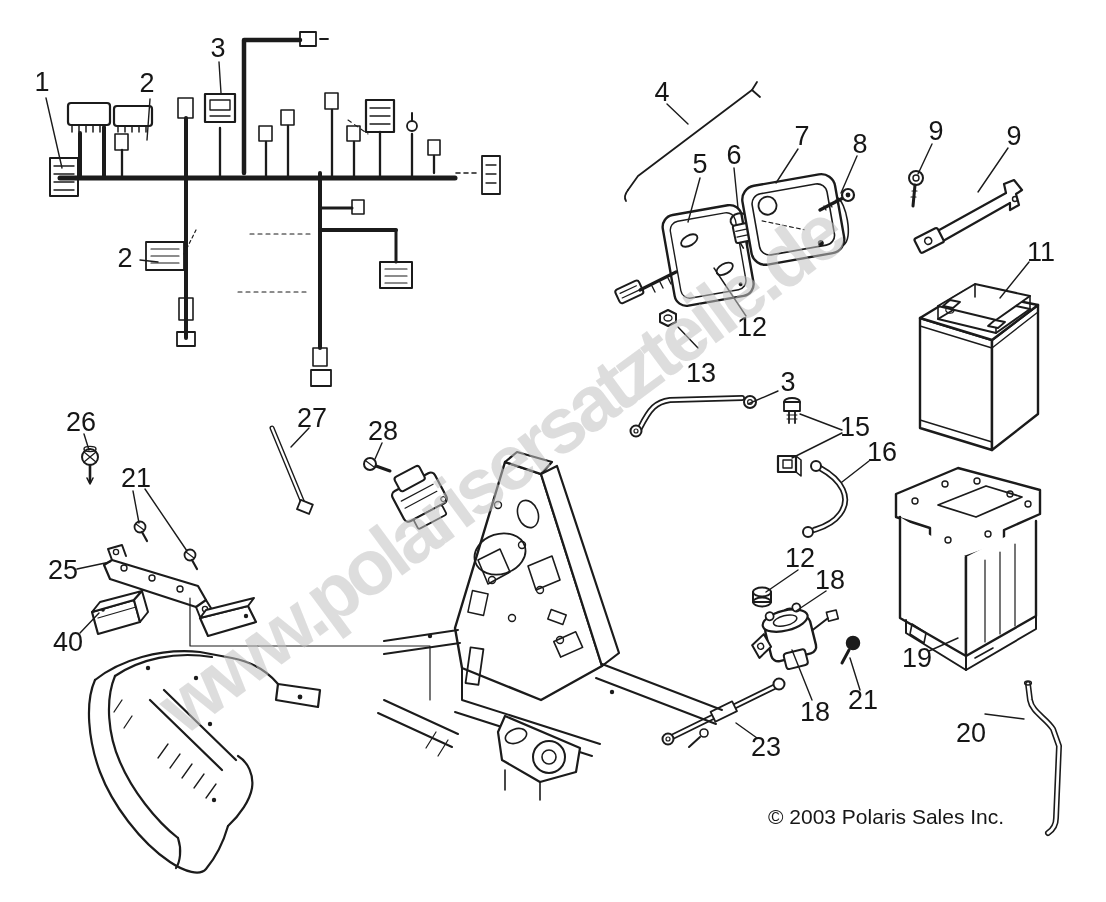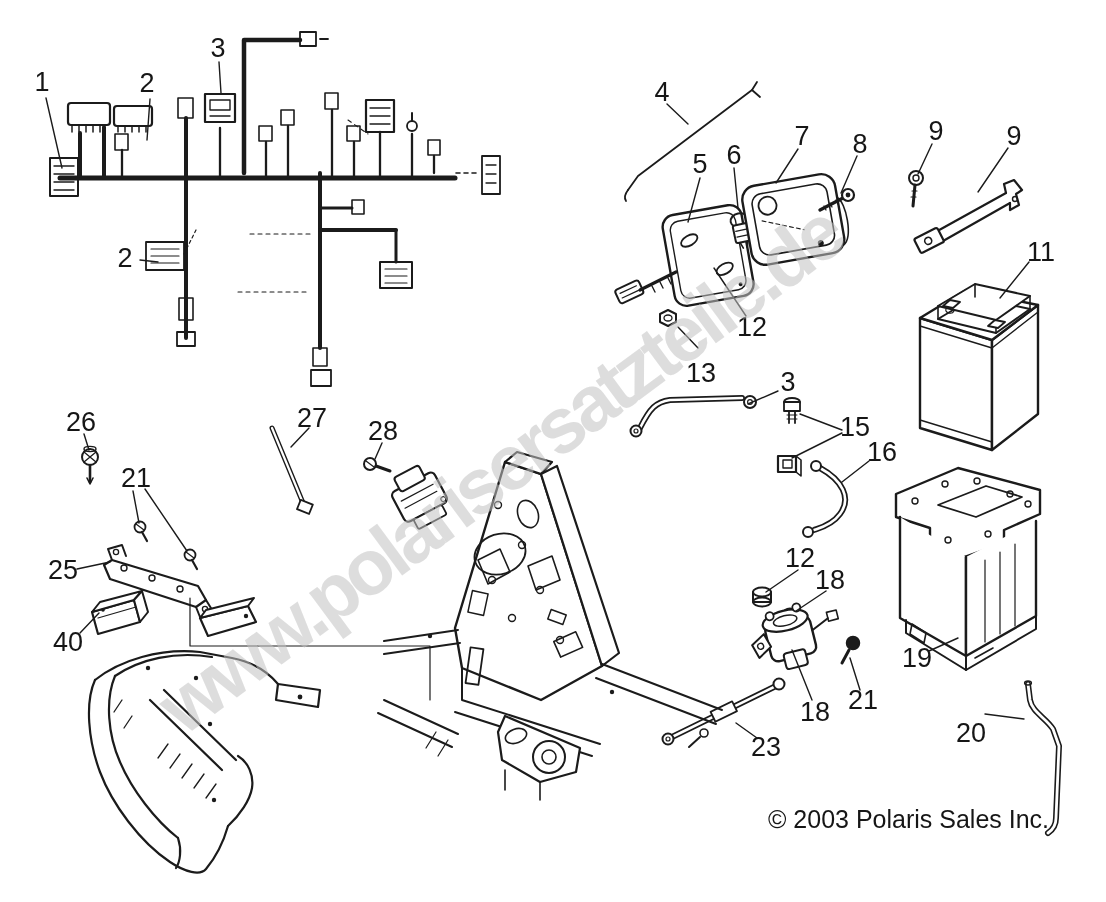--- a/index.html
+++ b/index.html
@@ -15,21 +15,21 @@
   }
   .watermark{
     position:absolute;left:500px;top:470px;
     transform:translate(-50%,-50%) rotate(-36.5deg);
     font-size:78px;font-weight:700;letter-spacing:-5px;white-space:nowrap;
     color:#c3c3c3;opacity:.55;pointer-events:none;
     font-family:"Liberation Sans",sans-serif;
   }
   .copyright{
     position:absolute;left:768px;top:805px;
-    font-size:25px;color:#161616;white-space:nowrap;
+    font-size:21px;color:#161616;white-space:nowrap;
     font-family:"Liberation Sans",sans-serif;
   }
 </style>
 </head>
 <body>
 
 <div class="stage">
 
 <svg width="1106" height="902" viewBox="0 0 1106 902" fill="none" stroke="#1b1b1b" stroke-width="2" stroke-linecap="round" stroke-linejoin="round">
 

